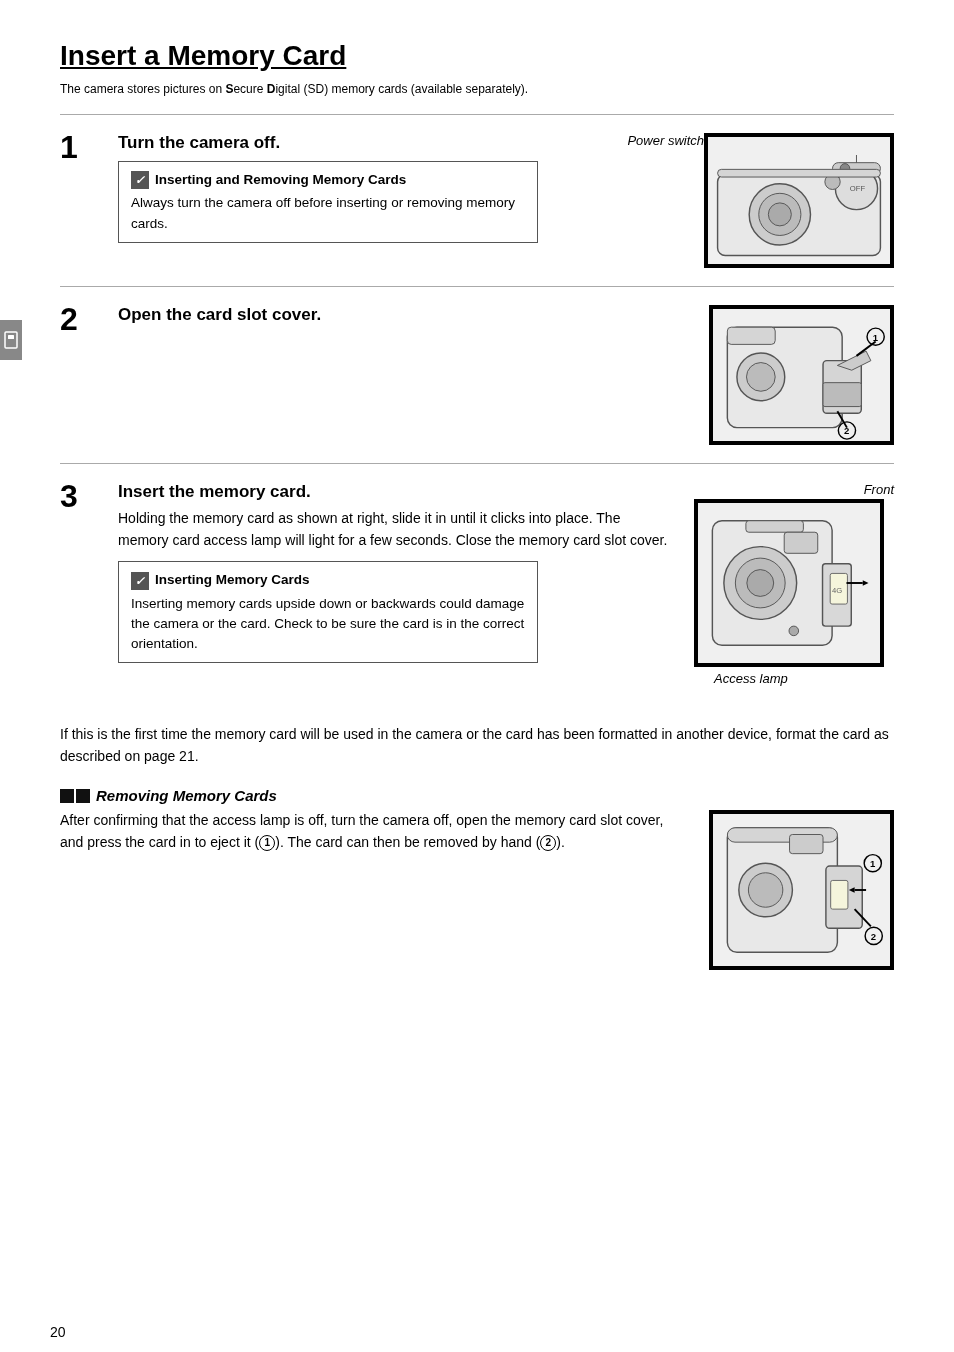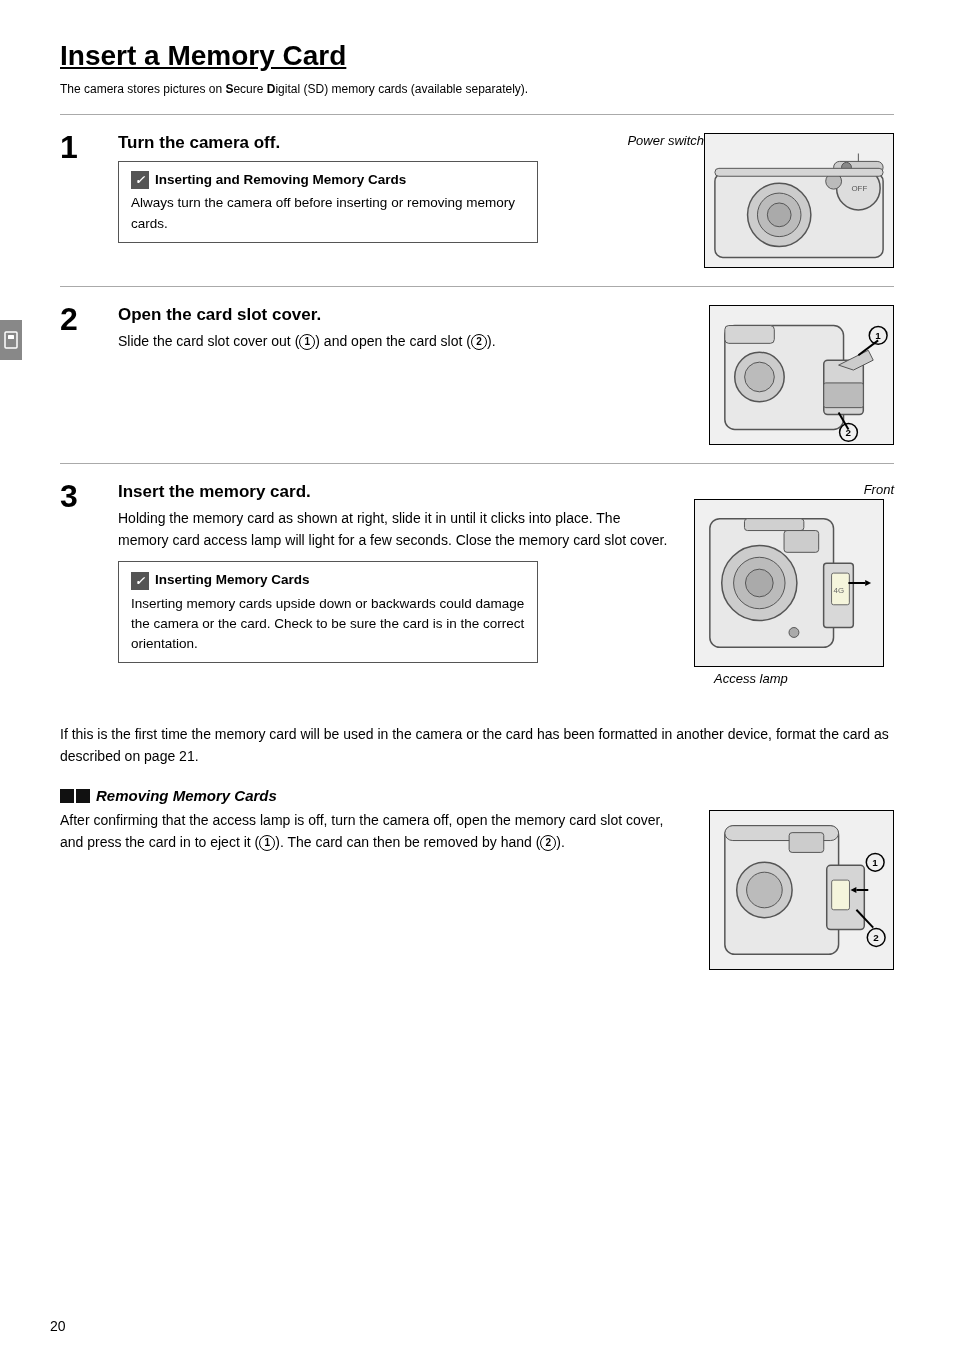--- a/index.html
+++ b/index.html
@@ -87,21 +87,21 @@
       align-items: center;
     }
     .image-label {
       font-style: italic;
       font-size: 13px;
       margin-bottom: 4px;
       align-self: flex-start;
     }
     
     .camera-img {
-      border: 1px solid #000000;
+      border: 4px solid #000000;
       background: #f0f0f0;
       display: flex;
       align-items: center;
       justify-content: flex-end;
       overflow: hidden;
     }
 
     
     .step3-right {
       display: flex;
@@ -159,21 +159,21 @@
     }
     .removing-text {
       font-size: 14px;
       line-height: 1.55;
       flex: 1;
     }
 
     
     .page-number {
       position: absolute;
-      bottom: 18px;
+      bottom: 12px;
       left: 50px;
       font-size: 14px;
     }
 
     
     .sidebar-tab {
       position: absolute;
       left: 0;
       top: 320px;
       width: 22px;
@@ -253,23 +253,20 @@
         <rect x="10" y="35" width="170" height="8" rx="4" fill="#d5d5d5" stroke="#555" stroke-width="1"></rect>
       </svg>
     </div>
   </div>
 </div>
 
 <div class="step-section">
   <div class="step-number">2</div>
   <div class="step-content">
     <div class="step-heading">Open the card slot cover.</div>
-    <div class="step-text">
-      <span>Slide the card slot cover out (</span><span class="circled">1</span><span>) and open the card slot (</span><span class="circled">2</span><span>).</span>
-    </div>
   </div>
   <div class="step-image">
     <div class="camera-img" style="width:185px;height:140px;">
       <svg width="185" height="140" viewBox="0 0 185 140">
 
         <rect x="15" y="20" width="120" height="105" rx="10" fill="#e8e8e8" stroke="#555" stroke-width="1.5"></rect>
 
         <rect x="115" y="55" width="40" height="55" rx="4" fill="#d5d5d5" stroke="#555" stroke-width="1.5"></rect>
 
         <path d="M130 60 L160 45 L165 55 L145 65 Z" fill="#ccc" stroke="#555" stroke-width="1"></path>

